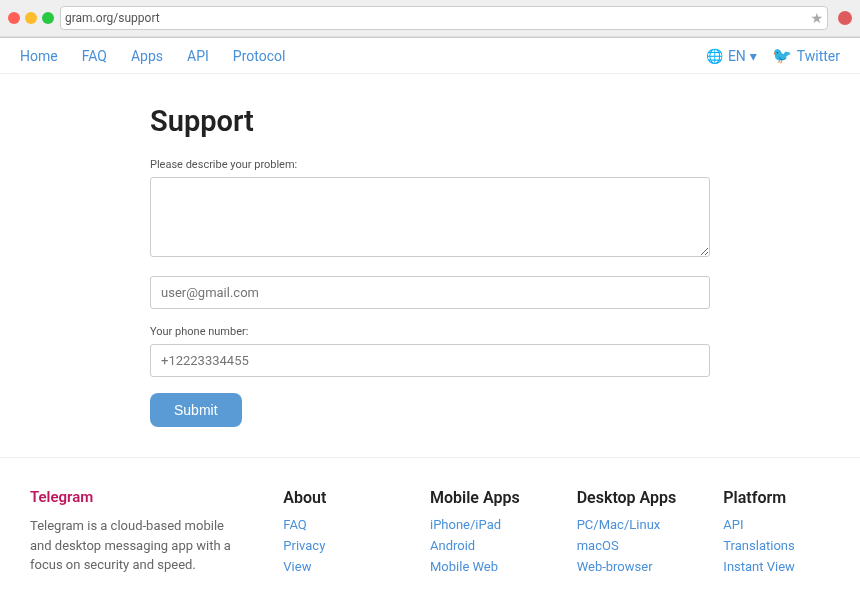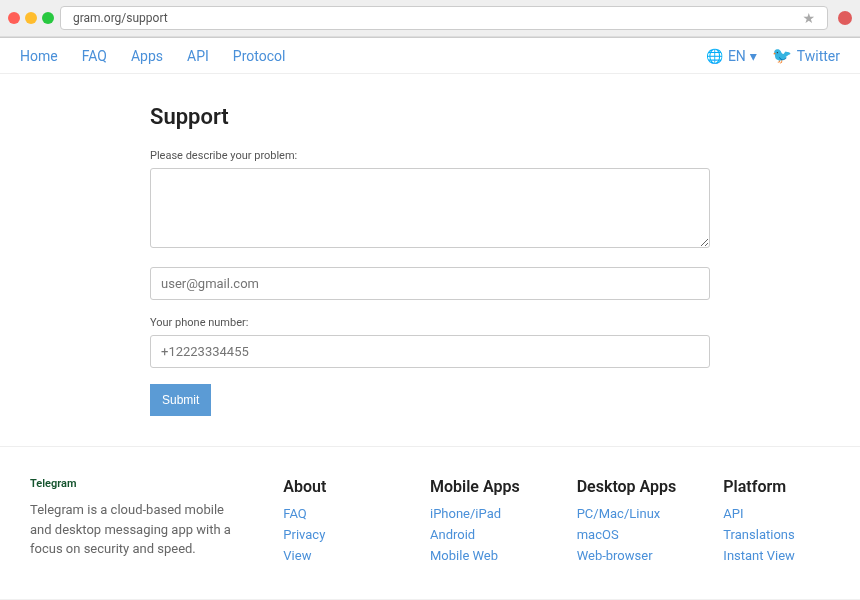--- a/index.html
+++ b/index.html
@@ -6,50 +6,50 @@
     body { font-family: -apple-system, BlinkMacSystemFont, 'Segoe UI', Roboto, sans-serif; background: #f0f0f0; font-size: 14px; color: #333; }
 
     
     .browser-chrome { background: #e8e8e8; border-bottom: 1px solid #ccc; }
     .browser-toolbar { display: flex; align-items: center; padding: 6px 8px; gap: 6px; background: #efefef; border-bottom: 1px solid #ddd; }
     .browser-dots { display: flex; gap: 5px; }
     .browser-dot { width: 12px; height: 12px; border-radius: 50%; }
     .browser-dot.red { background: #ff5f57; }
     .browser-dot.yellow { background: #ffbd2e; }
     .browser-dot.green { background: #28c840; }
-    .address-bar { flex: 1; background: white; border: 1px solid #ccc; border-radius: 4px; padding: 3px 12px; font-size: 12px; color: #333; display: flex; align-items: center; justify-content: space-between; }
+    .address-bar { flex: 1; background: white; border: 1px solid #ccc; border-radius: 4px; padding: 3px 4px; font-size: 12px; color: #333; display: flex; align-items: center; justify-content: space-between; }
     .address-text { color: #555; font-size: 12px; }
     .star-icon { color: #aaa; font-size: 14px; }
     .close-btn { width: 14px; height: 14px; background: #e05c5c; border-radius: 50%; border: none; cursor: pointer; margin-left: 4px; }
 
     
     .page { background: white; min-height: 530px; }
 
     
     nav { border-bottom: 1px solid #eee; padding: 0 20px; display: flex; align-items: center; justify-content: space-between; height: 36px; }
     .nav-left { display: flex; gap: 24px; align-items: center; }
     .nav-link { color: #4a90d9; text-decoration: none; font-size: 14px; }
     .nav-right { display: flex; align-items: center; gap: 16px; }
     .lang-btn { display: flex; align-items: center; gap: 4px; color: #4a90d9; font-size: 14px; cursor: pointer; }
     .twitter-btn { display: flex; align-items: center; gap: 4px; color: #4a90d9; font-size: 14px; text-decoration: none; }
 
     
     .main { max-width: 600px; margin: 0 auto; padding: 30px 20px; }
-    h1 { font-size: 22px; font-weight: 600; margin-bottom: 20px; color: #222; }
+    h1 { font-size: 29px; font-weight: 600; margin-bottom: 20px; color: #222; }
     .form-label { font-size: 11px; color: #555; margin-bottom: 6px; display: block; }
     .form-group { margin-bottom: 16px; }
     textarea { width: 100%; border: 1px solid #ccc; border-radius: 3px; padding: 8px; font-size: 13px; resize: vertical; height: 80px; color: #333; font-family: inherit; outline: none; }
     input[type="text"], input[type="email"] { width: 100%; border: 1px solid #ccc; border-radius: 3px; padding: 8px 10px; font-size: 13px; color: #0f172a; font-family: inherit; outline: none; }
-    .submit-btn { background: #5b9bd5; color: white; border: none; border-radius: 0; padding: 9px 12px; font-size: 12px; cursor: pointer; font-weight: 500; }
+    .submit-btn { background: #5b9bd5; color: white; border: none; border-radius: 8px; padding: 9px 24px; font-size: 14px; cursor: pointer; font-weight: 500; }
 
     
     .footer { border-top: 1px solid #eee; padding: 30px; background: white; }
     .footer-grid { display: flex; gap: 40px; }
     .footer-brand { flex: 2; }
-    .footer-brand h3 { font-size: 11px; font-weight: 600; margin-bottom: 10px; color: #14532d; }
+    .footer-brand h3 { font-size: 15px; font-weight: 600; margin-bottom: 10px; color: #be185d; }
     .footer-brand p { font-size: 13px; color: #666; line-height: 1.5; }
     .footer-col { flex: 1; }
     .footer-col h4 { font-size: 16px; font-weight: 600; margin-bottom: 10px; color: #222; }
     .footer-col a { display: block; color: #4a90d9; text-decoration: none; font-size: 13px; margin-bottom: 6px; }
   </style>
 </head>
 <body>
 
 <div class="browser-chrome">
   <div class="browser-toolbar">

